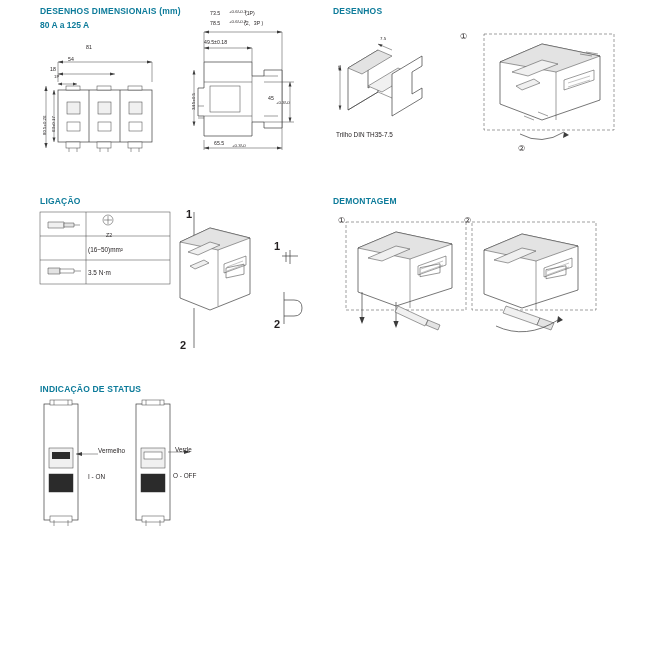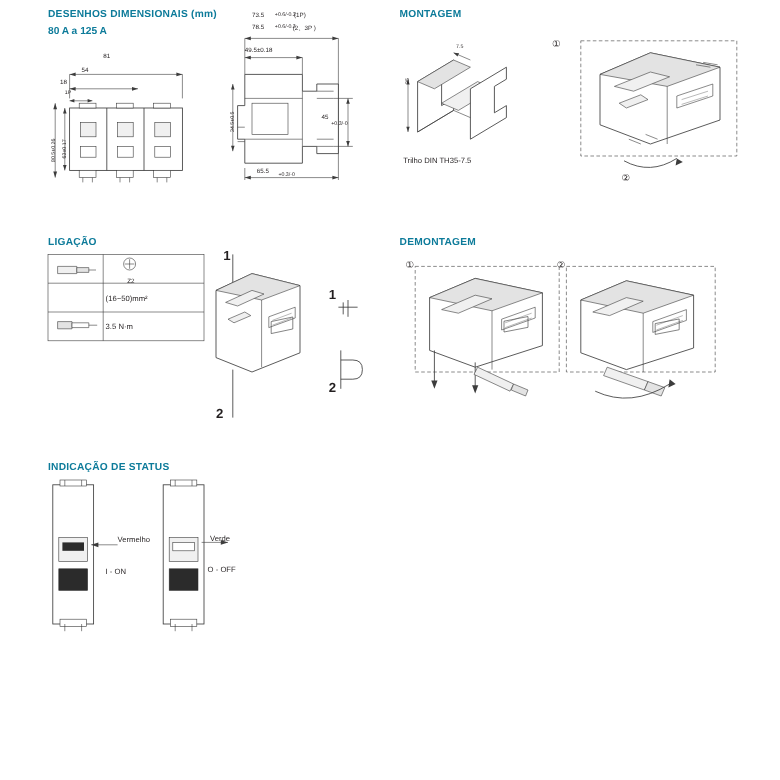--- a/index.html
+++ b/index.html
@@ -172,21 +172,21 @@
   <div class="cap tiny" style="left:210px; top:20px;">78.5</div>
   <div class="cap micro" style="left:229px; top:19px;">+0.6/-0.3</div>
   <div class="cap tiny" style="left:244px; top:20px;">(2、3P )</div>
   <div class="cap tiny" style="left:204px; top:39px;">49.5±0.18</div>
   <div class="cap micro rot" style="left:191px; top:110px; transform:rotate(-90deg);">34.5±0.5</div>
   <div class="cap tiny" style="left:268px; top:95px;">45</div>
   <div class="cap micro" style="left:276px; top:100px;">+0.3/-0</div>
   <div class="cap tiny" style="left:214px; top:140px;">65.5</div>
   <div class="cap micro" style="left:232px; top:143px;">+0.3/-0</div>
 
-  <div class="sec-title" style="left:333px; top:6px;">MONTAGEM</div>
+  <div class="sec-title" style="left:333px; top:6px;">DESENHOS</div>
 
   <div class="block" style="left:336px; top:32px;">
     <svg width="110" height="100" viewBox="0 0 110 100">
 
       <path class="ln fillw" d="M12 36 l30 -18 v10 l-10 6 v22 l10 -6 v10 l-30 18 z"></path>
       <path class="ln2 fillgg" d="M12 36 l30 -18 l14 6 l-30 18 z"></path>
       <path class="ln2 fillg" d="M32 54 l30 -18 l14 6 l-30 18 z"></path>
       <path class="ln fillw" d="M56 42 l30 -18 v10 l-10 6 v22 l10 -6 v10 l-30 18 z"></path>
       <line class="ln2" x1="12" y1="78" x2="42" y2="60"></line>
       <line class="ln2" x1="42" y1="60" x2="56" y2="66"></line>

